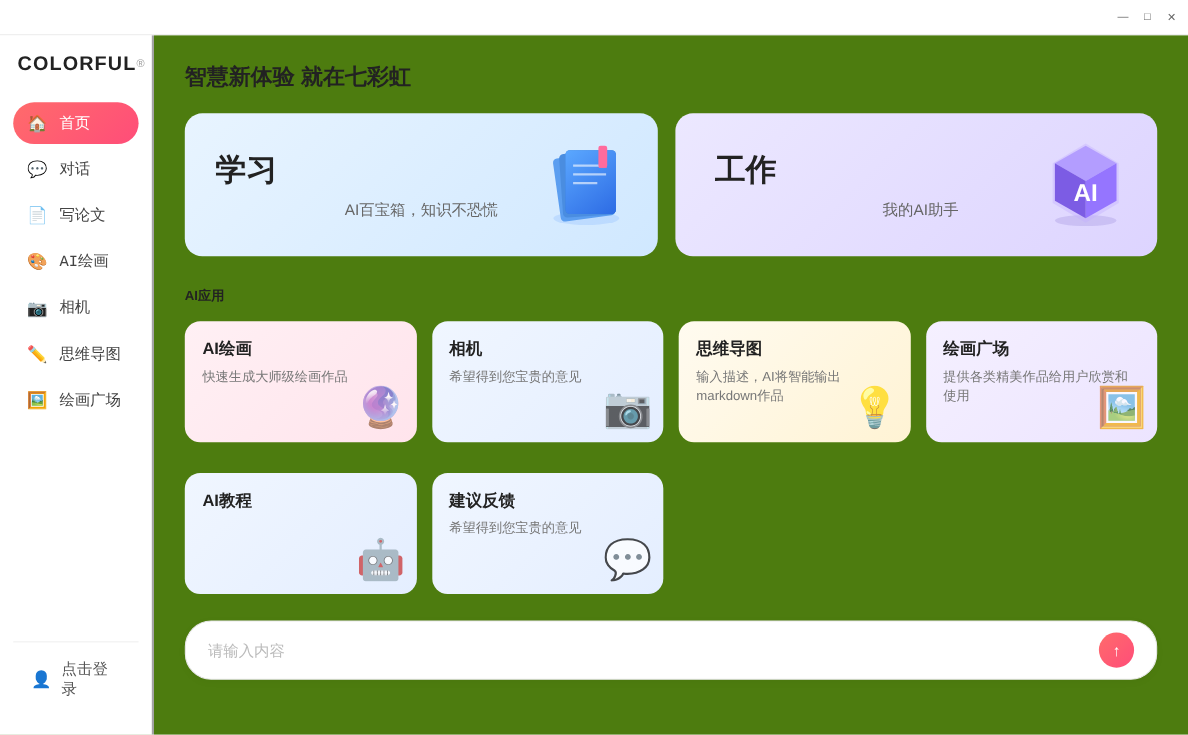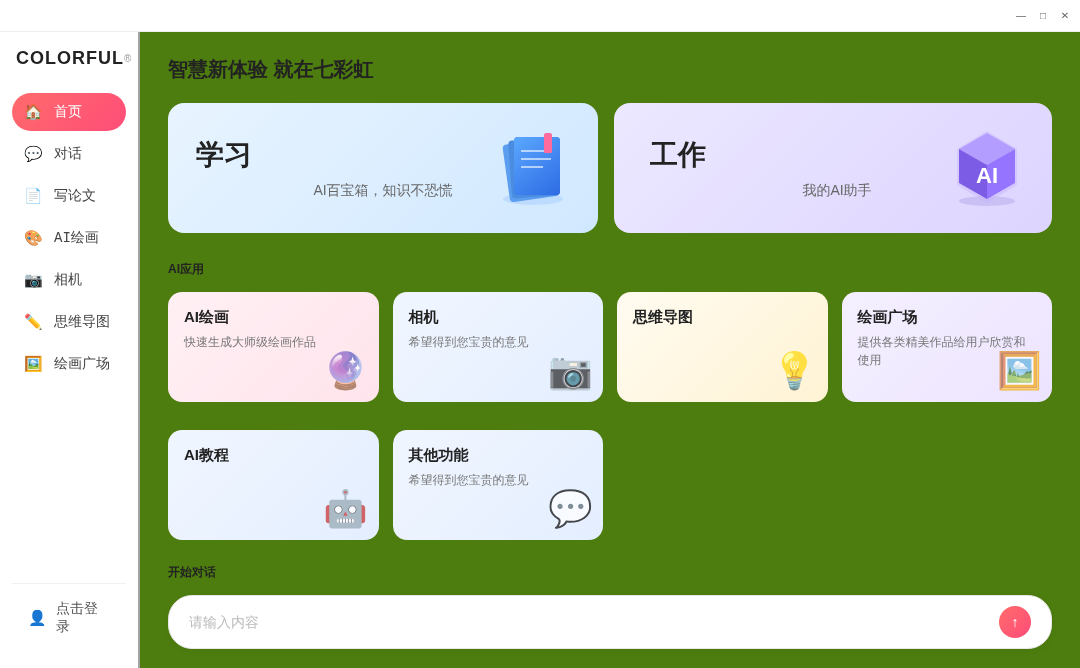--- a/index.html
+++ b/index.html
@@ -408,44 +408,44 @@
     <div class="ai-app-desc">快速生成大师级绘画作品</div>
     <div class="ai-app-illustration">🔮</div>
   </div>
         <div class="ai-app-card blue">
     <div class="ai-app-name">相机</div>
     <div class="ai-app-desc">希望得到您宝贵的意见</div>
     <div class="ai-app-illustration">📷</div>
   </div>
         <div class="ai-app-card yellow">
     <div class="ai-app-name">思维导图</div>
+    <div class="ai-app-desc">输入描述，AI将智能输出markdown作品</div>
     <div class="ai-app-illustration">💡</div>
   </div>
         <div class="ai-app-card purple">
     <div class="ai-app-name">绘画广场</div>
     <div class="ai-app-desc">提供各类精美作品给用户欣赏和使用</div>
     <div class="ai-app-illustration">🖼️</div>
   </div>
       </div>
 
     <div class="other-features-grid">
 
     <div class="ai-app-card blue">
     <div class="ai-app-name">AI教程</div>
     <div class="ai-app-illustration">🤖</div>
   </div>
         <div class="ai-app-card blue">
-    <div class="ai-app-name">其他功能</div>
+    <div class="ai-app-name">建议反馈</div>
     <div class="ai-app-desc">希望得到您宝贵的意见</div>
     <div class="ai-app-illustration">💬</div>
   </div>
       </div>
 
     <div class="start-chat-section">
-      <div class="section-title">开始对话</div>
       <div class="chat-input-row">
         <input class="chat-input" type="text" placeholder="请输入内容" style="">
         <button class="chat-send-btn">
           <span>↑</span>
         </button>
       </div>
     </div>
   </div>
 </div>
 

